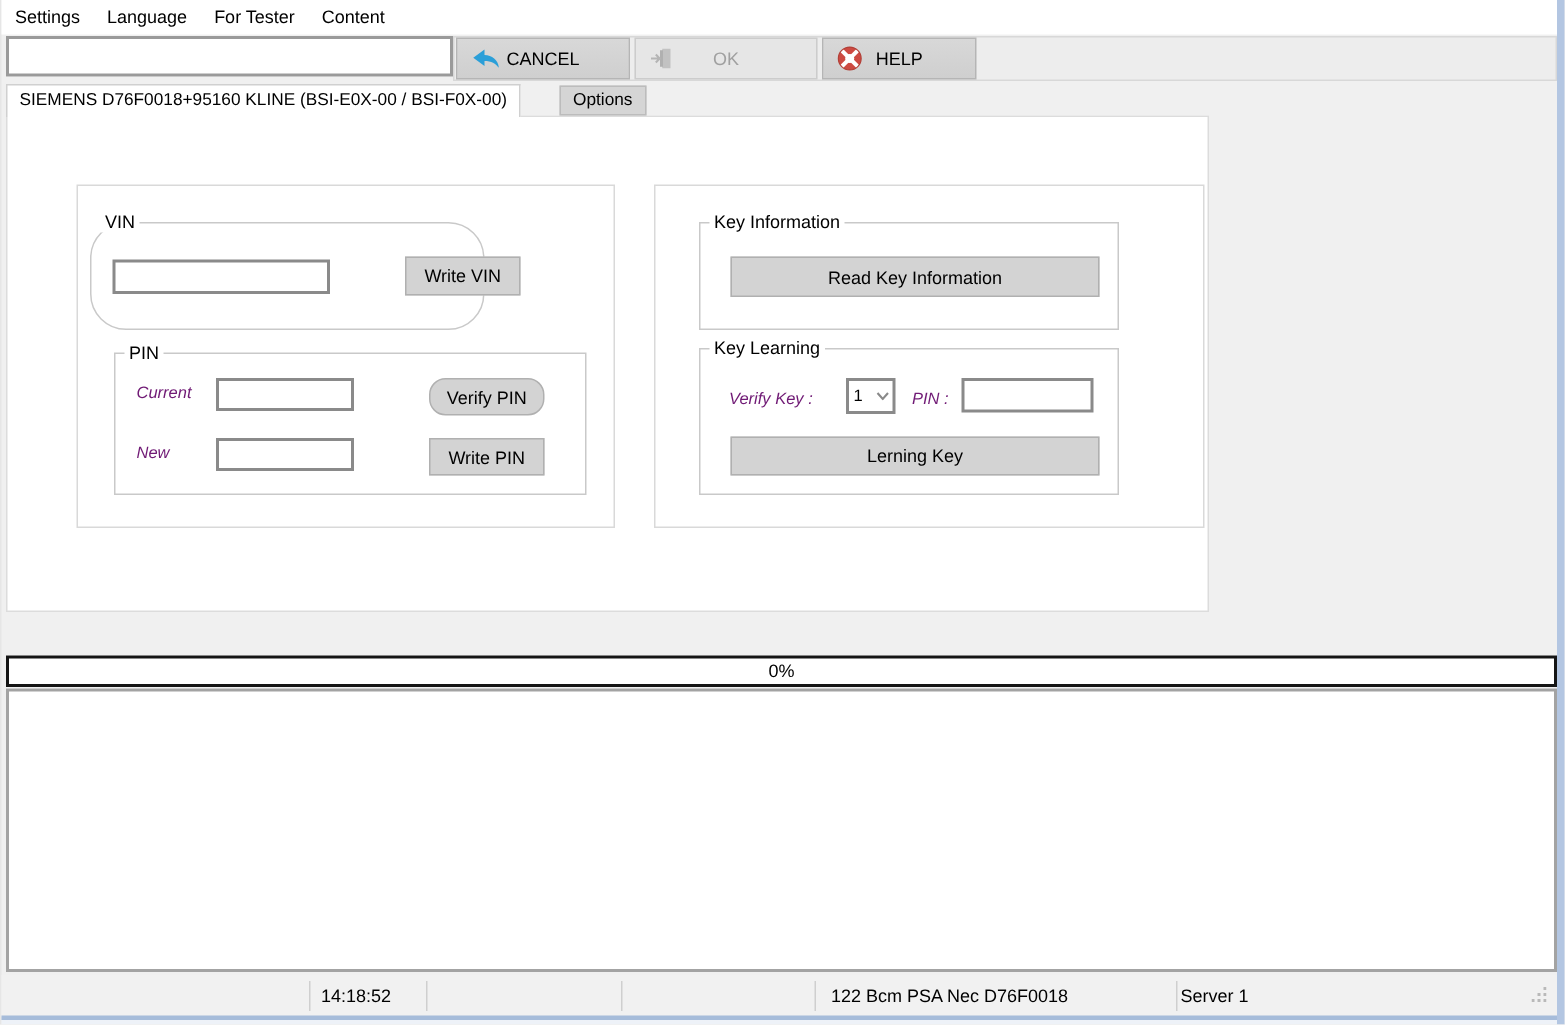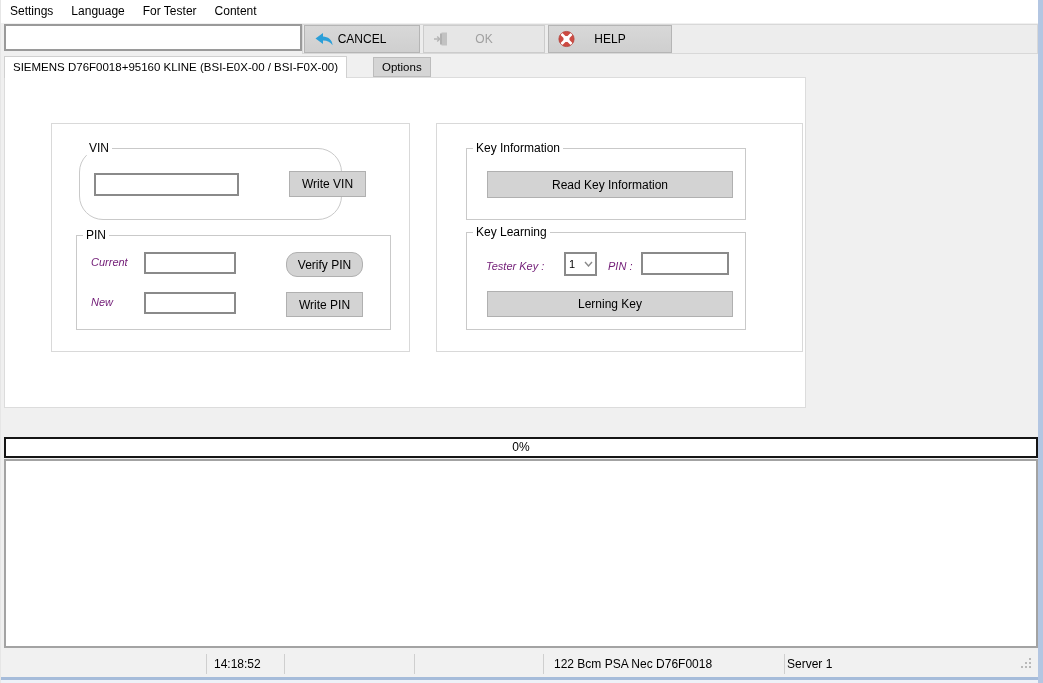--- a/index.html
+++ b/index.html
@@ -11,38 +11,38 @@
   .menubar { position:absolute; left:0; top:0; width:1037px; height:23px; background:#ffffff; display:flex; align-items:center; }
   .menu-item { font-size:12px; color:#000; padding:0 9px; height:23px; line-height:23px; cursor:default; }
 
   
   .toolbar-band { position:absolute; left:301px; top:24px; width:736px; height:30px; background:#ededed; border:1px solid #d8d8d8; }
   .cmd-input { position:absolute; left:3px; top:24px; width:298px; height:27px; border:2px solid #9a9a9a; background:#fff; font-size:12px; padding:0 4px; outline:none; font-family:"Liberation Sans", sans-serif; }
   .tool-btn { position:absolute; top:25px; height:28px; font-size:12px; color:#000; border:1px solid #b5b5b5; background:linear-gradient(#d8d8d8,#cfcfcf); display:flex; align-items:center; justify-content:center; cursor:default; }
   .tool-btn .t-icon { position:absolute; left:9px; top:50%; transform:translateY(-50%); display:flex; }
   .btn-cancel { left:303px; width:116px; }
   .btn-ok { left:422px; width:122px; background:#e6e6e6; border-color:#cccccc; color:#a0a0a0; }
-  .btn-help { left:547px; width:124px; }
+  .btn-help { left:547px; width:103px; }
 
   
   .tabstrip { position:absolute; left:3px; top:56px; height:22px; display:flex; align-items:flex-start; z-index:3;gap:24px; }
   .tab { font-size:11.5px; white-space:nowrap; padding:0 8px; cursor:default; }
   .tab.active { background:#ffffff; border:1px solid #d0d0d0; border-bottom:none; height:22px; line-height:21px; }
   .tab.inactive { background:#d5d5d5; border:1px solid #bcbcbc; height:20px; line-height:19px; margin-top:1px; margin-left:2px; }
 
   .tab-panel { position:absolute; left:3px; top:77px; width:802px; height:331px; background:#ffffff; border:1px solid #dcdcdc; z-index:1; }
 
   .outer-box { position:absolute; border:1px solid #d9d9d9; background:#fff; }
   .outer-left { left:46px; top:45px; width:359px; height:229px; }
   .outer-right { left:431px; top:45px; width:367px; height:229px; }
 
   .groupbox { position:absolute; border:1px solid #c9c9c9; background:#fff; }
   .legend { position:absolute; top:-8px; left:6px; background:#fff; padding:0 3px; font-size:12px; color:#000; line-height:14px; }
 
-  .gb-vin { left:27px; top:24px; width:263px; height:72px;border-radius:24px; }
+  .gb-vin { left:8px; top:24px; width:263px; height:72px;border-radius:24px; }
   .gb-pin { left:24px; top:111px; width:315px; height:95px; }
   .gb-keyinfo { left:29px; top:24px; width:280px; height:72px; }
   .gb-keylearn { left:29px; top:108px; width:280px; height:98px; }
 
   .txt-input { position:absolute; border:2px solid #8a8a8a; background:#fff; font-size:12px; padding:0 3px; outline:none; font-family:"Liberation Sans", sans-serif; }
   .panel-btn { position:absolute; background:#d3d3d3; border:1px solid #b0b0b0; font-size:12px; color:#000; display:flex; align-items:center; justify-content:center; cursor:default; }
   .lbl { position:absolute; font-size:11px; color:#701a75; white-space:nowrap;font-style:italic; }
 
   .combo { position:absolute; border:2px solid #8a8a8a; background:#fff; display:flex; align-items:center; cursor:default; }
   .combo .val { font-size:11px; padding-left:3px; flex:1; }
@@ -141,21 +141,21 @@
 
     <div class="outer-box outer-right">
 
       <div class="groupbox gb-keyinfo">
         <span class="legend">Key Information</span>
         <div class="panel-btn" style="left:20px; top:22px; width:246px; height:27px;">Read Key Information</div>
       </div>
 
       <div class="groupbox gb-keylearn">
         <span class="legend">Key Learning</span>
-        <span class="lbl" style="left:19px; top:27px;">Tester Key :</span>
+        <span class="lbl" style="left:19px; top:27px;">Verify Key :</span>
         <div class="combo" style="left:97px; top:19px; width:33px; height:24px;">
           <span class="val">1</span>
           <span class="chev">
             <svg width="9" height="6" viewBox="0 0 9 6">
                 <polyline points="1,1 4.5,5 8,1" fill="none" stroke="#8a8a8a" stroke-width="1.4"></polyline>
               </svg>
           </span>
         </div>
         <span class="lbl" style="left:141px; top:27px;">PIN :</span>
         <input class="txt-input" style="left: 174px; top: 19px; width: 88px; height: 23px;" value="">

